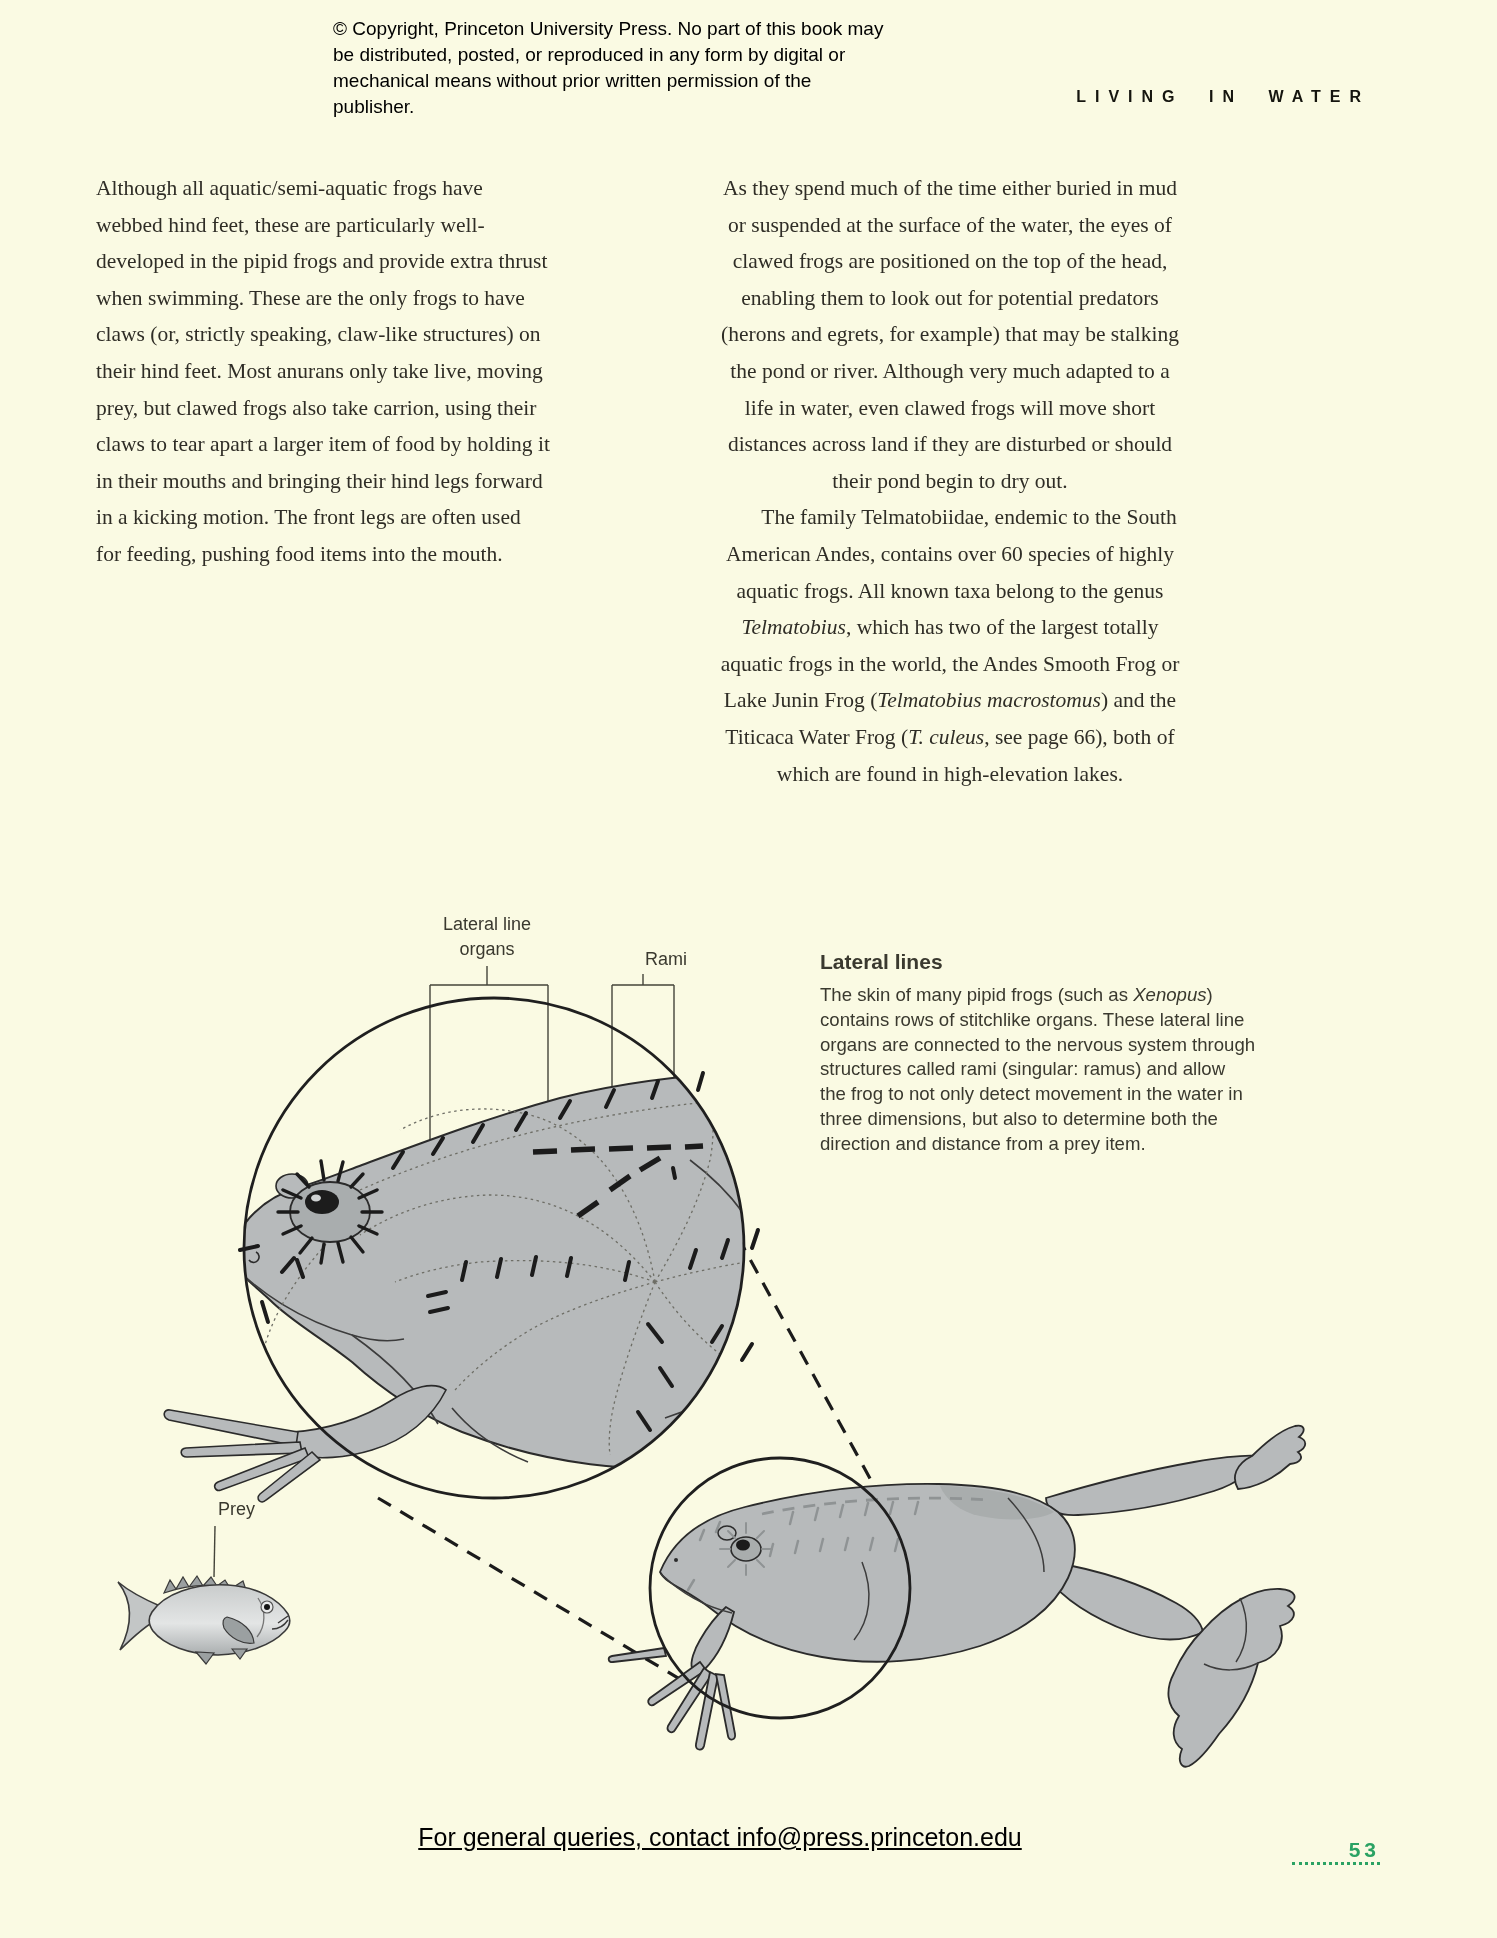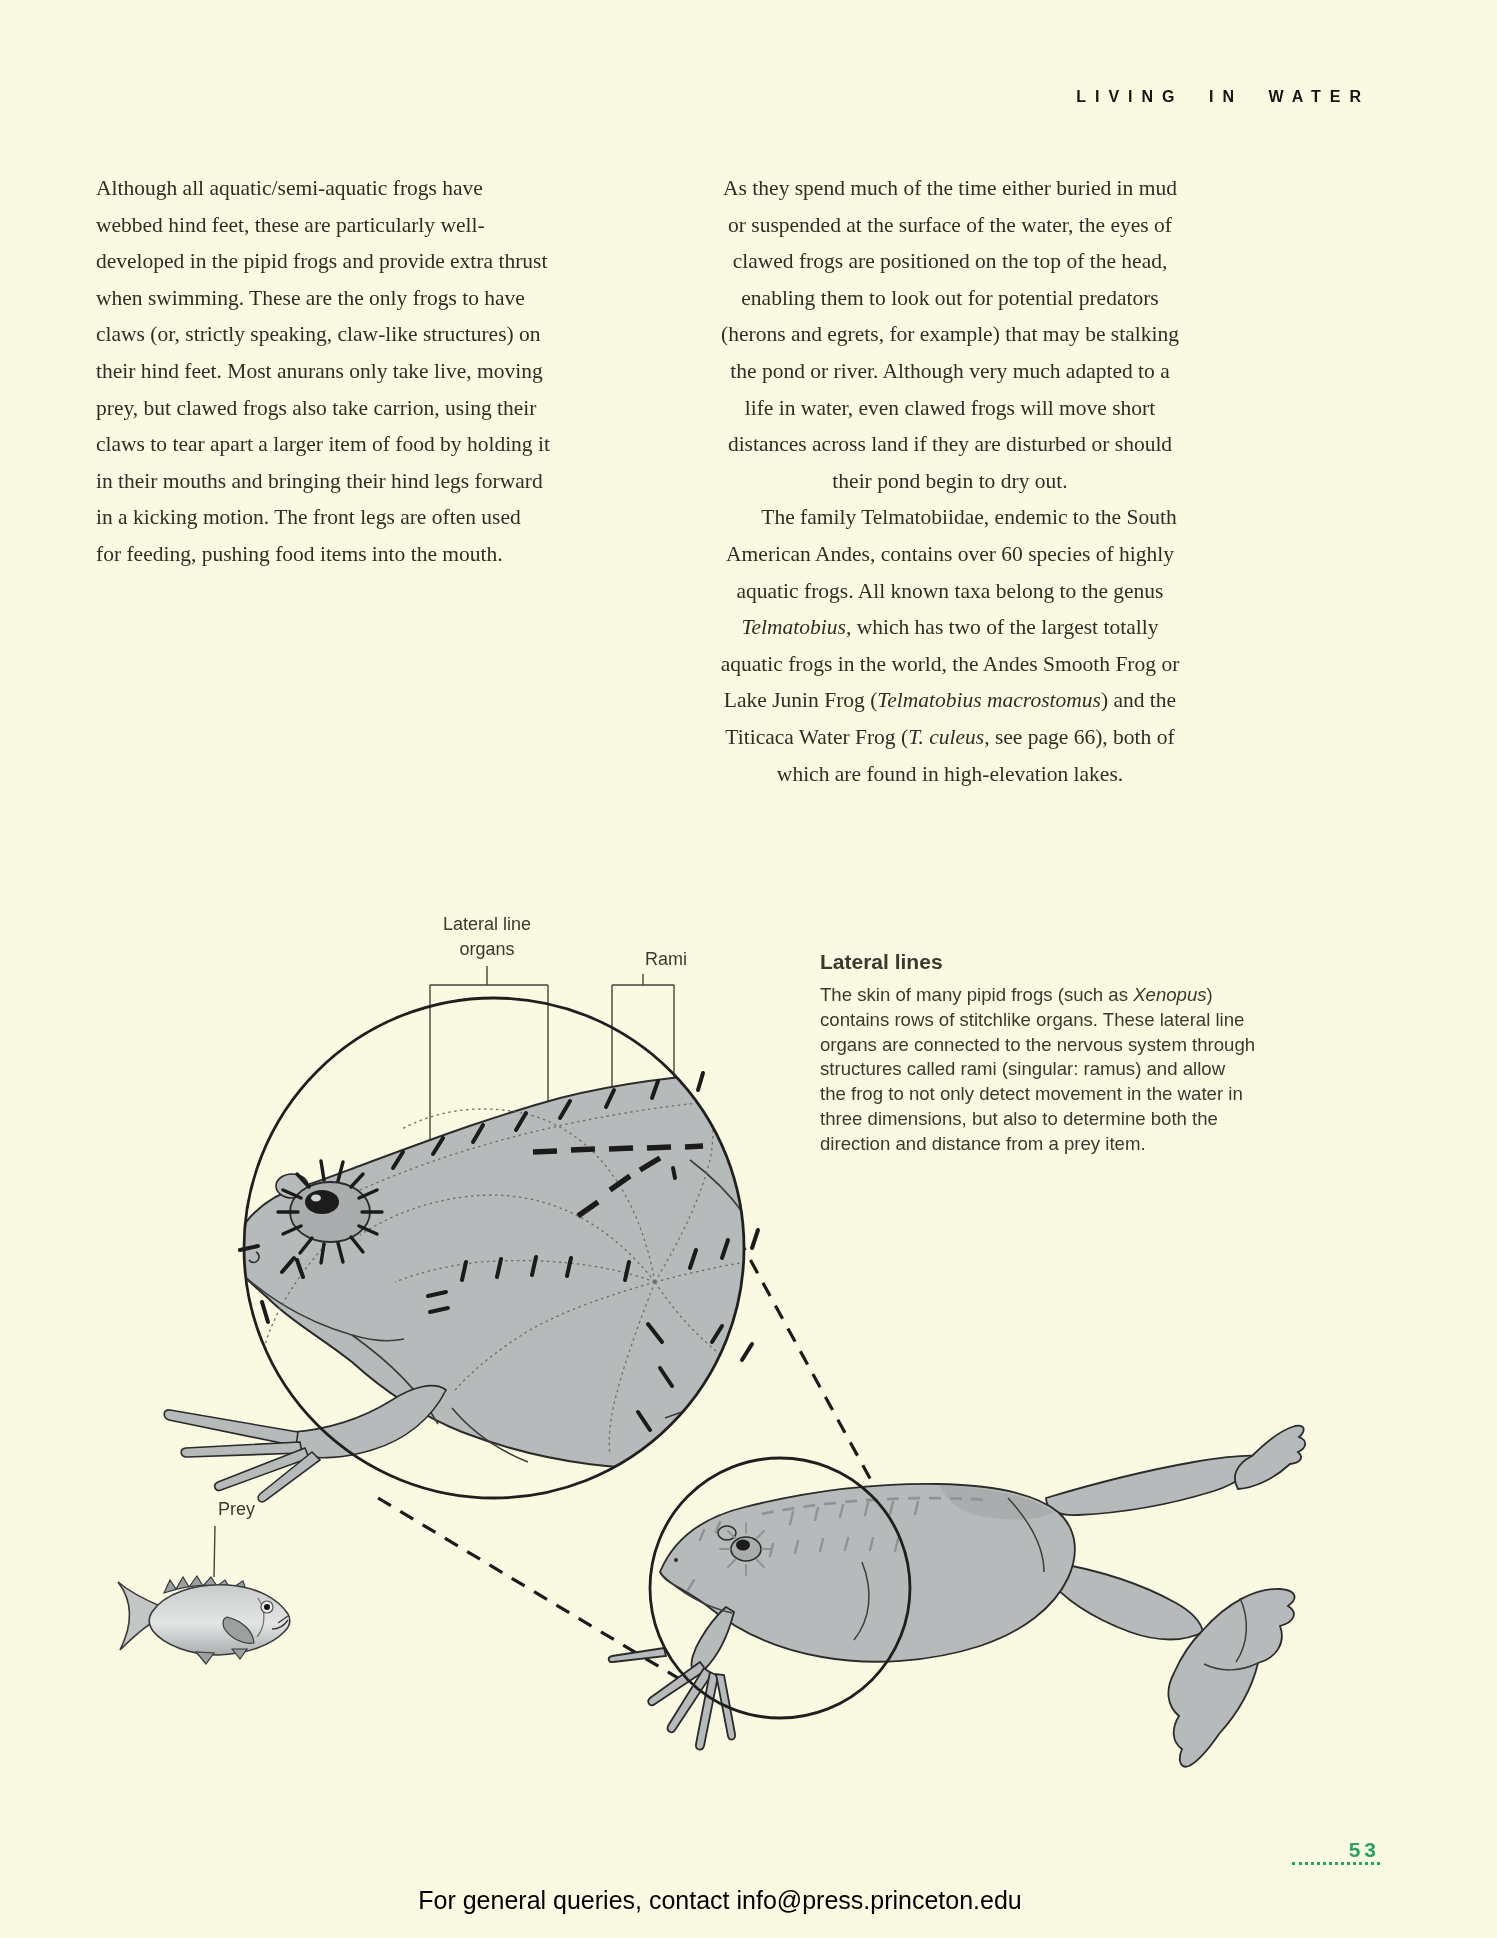--- a/index.html
+++ b/index.html
@@ -44,29 +44,30 @@
   .page-number {
     position:absolute; left:1295px; top:1838px; width:85px;
     text-align:right; font-size:21px; font-weight:bold;
     letter-spacing:4px; color:#2AA263;
   }
   .page-number-dots {
     position:absolute; left:1292px; top:1862px; width:88px; height:0;
     border-bottom:3px dotted #2AA263;
   }
   .footer {
-    position:absolute; left:0; top:1886px; width:1440px;
-    text-align:center; font-size:25px; color:#000;
+    position:absolute; left:0; top:1823px; width:1440px;
+    text-align:center; font-size:25px; color:#000;text-decoration:underline;
   }
 </style>
 </head>
 <body>
 
 <div class="page">
 
+  <div class="copyright">© Copyright, Princeton University Press. No part of this book may be distributed, posted, or reproduced in any form by digital or mechanical means without prior written permission of the publisher.</div>
 
   <div class="running-header">LIVING IN WATER</div>
 
   <div class="col col-left">
     <p>Although all aquatic/semi-aquatic frogs have webbed hind feet, these are particularly well-developed in the pipid frogs and provide extra thrust when swimming. These are the only frogs to have claws (or, strictly speaking, claw-like structures) on their hind feet. Most anurans only take live, moving prey, but clawed frogs also take carrion, using their claws to tear apart a larger item of food by holding it in their mouths and bringing their hind legs forward in a kicking motion. The front legs are often used for feeding, pushing food items into the mouth.</p>
   </div>
 
   <div class="col col-right">
     <p>As they spend much of the time either buried in mud or suspended at the surface of the water, the eyes of clawed frogs are positioned on the top of the head, enabling them to look out for potential predators (herons and egrets, for example) that may be stalking the pond or river. Although very much adapted to a life in water, even clawed frogs will move short distances across land if they are disturbed or should their pond begin to dry out.</p>
     <p class="indented"><span>The family Telmatobiidae, endemic to the South American Andes, contains over 60 species of highly aquatic frogs. All known taxa belong to the genus </span><i>Telmatobius</i><span>, which has two of the largest totally aquatic frogs in the world, the Andes Smooth Frog or Lake Junin Frog (</span><i>Telmatobius macrostomus</i><span>) and the Titicaca Water Frog (</span><i>T. culeus</i><span>, see page 66), both of which are found in high-elevation lakes.</span></p>

